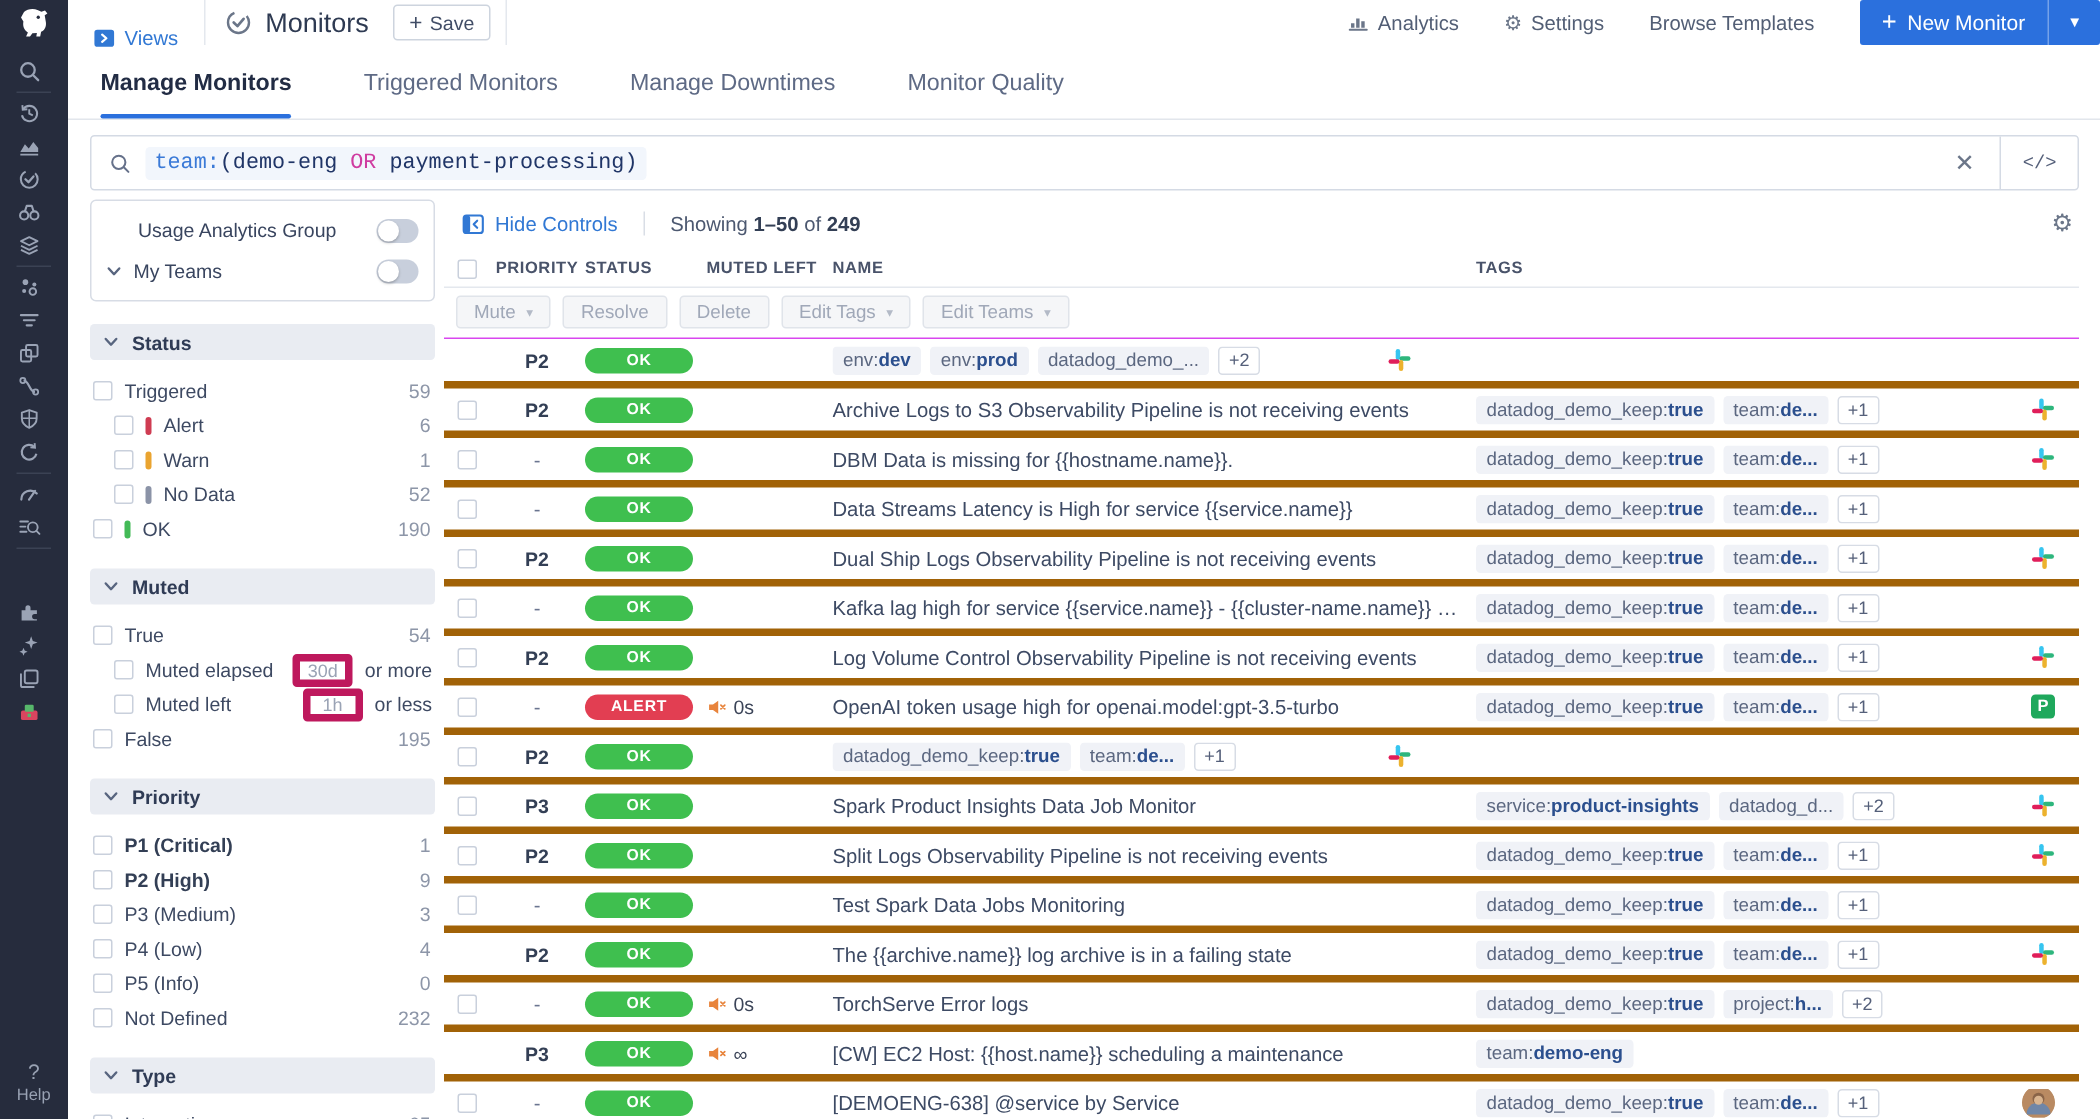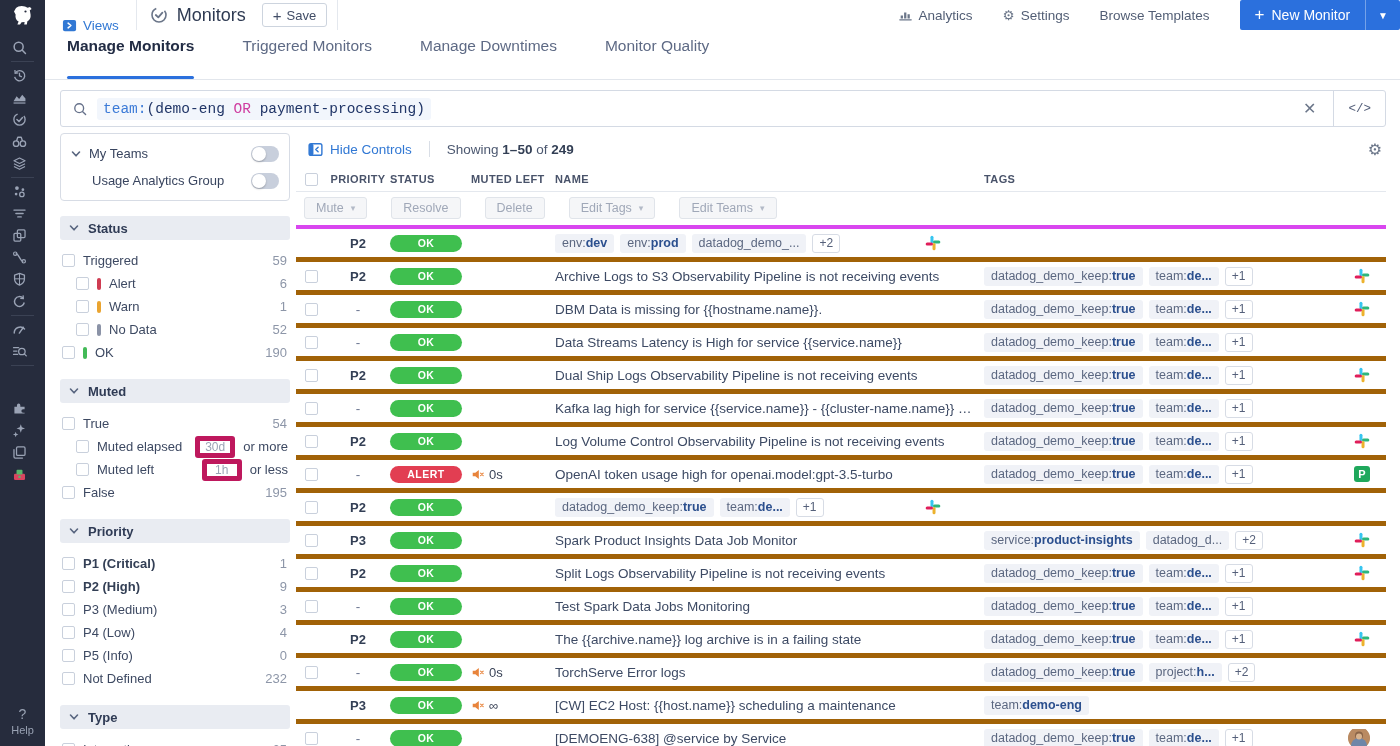--- a/index.html
+++ b/index.html
@@ -31,21 +31,21 @@
   .save-btn .plus { font-size:15px; color:#414d66; }
   .hdr-right { margin-left:auto; display:flex; align-items:center; }
   .hdr-link { display:flex; align-items:center; gap:6px; color:#525e75; font-size:13.5px; margin-right:30px; cursor:pointer; }
   .hdr-link .glyph { color:#6b7689; }
   .new-btn { display:flex; align-items:stretch; background:#2b70dd; color:#fff; height:30px; cursor:pointer; border-radius:2px; }
   .new-btn .main-seg { display:flex; align-items:center; gap:7px; padding:0 15px; font-size:14px; font-weight:500; }
   .new-btn .caret-seg { display:flex; align-items:center; padding:0 12px; border-left:1px solid rgba(255,255,255,.35); font-size:10px; }
 
   
   .tabs { display:flex; gap:48px; padding-left:22px; border-bottom:1px solid #e2e6ec; height:50px; flex:none; align-items:flex-end; }
-  .tab { font-size:15.5px; color:#5e6a85; padding-bottom:24px; position:relative; cursor:pointer; white-space:nowrap; }
+  .tab { font-size:15.5px; color:#5e6a85; padding-bottom:14px; position:relative; cursor:pointer; white-space:nowrap; }
   .tab.active { color:#222c44; font-weight:700; }
   .tab.active::after { content:""; position:absolute; left:0; right:0; bottom:0; height:3px; background:#2b70dd; border-radius:2px; }
 
   
   .searchbar { margin:10px 14px 4px 15px; height:37px; border:1px solid #d4dae4; border-radius:3px;
     display:flex; align-items:center; background:#fff; flex:none; }
   .searchbar .sicon { margin:0 9px 0 11px; display:flex; }
   .query { font-family:"Liberation Mono", monospace; font-size:14.5px; background:#f2f6fc; border-radius:3px;
     padding:3px 6px; cursor:text; white-space:pre; }
   .tok-blue { color:#3b7ad7; } .tok-navy { color:#203567; } .tok-pink { color:#cf3ca0; }
@@ -88,21 +88,21 @@
 
   
   .thead { display:flex; align-items:center; height:25px; border-bottom:1px solid #e4e8ee; font-size:11px;
     font-weight:700; color:#49536a; letter-spacing:.4px; flex:none; }
   .c-cb { width:30px; padding-left:9px; flex:none; display:flex; align-items:center; }
   .c-pri { width:64px; flex:none; text-align:center; }
   .c-st { width:81px; flex:none; }
   .c-mut { width:84px; flex:none; }
   .c-name { flex:1; min-width:0; }
   .c-tags { width:402px; flex:none; position:relative; }
-  .bulkrow { display:flex; gap:24px; padding:5px 0 6px 8px; border-bottom:4px solid #d946ef; flex:none; }
+  .bulkrow { display:flex; gap:8px; padding:5px 0 6px 8px; border-bottom:1px solid #d946ef; flex:none; }
   .bbtn { background:#f5f6f8; border:1px solid #e0e4ea; border-radius:3px; color:#a0a8b8; font-size:12.5px;
     padding:3px 11px; display:flex; gap:7px; align-items:center; cursor:default; }
   .bbtn .bcaret { font-size:9px; color:#b3bac7; }
   .rows { flex:1; overflow:hidden; }
   .trow { display:flex; align-items:center; height:33px; border-bottom:5px solid #a16207; font-size:13.5px; }
   .pri-txt { font-weight:700; color:#333f55; font-size:13px; }
   .pri-none { color:#6a7590; font-weight:400; }
   .badge { width:72px; height:17px; border-radius:9px; color:#fff; font-size:10.5px; font-weight:700;
     display:flex; align-items:center; justify-content:center; letter-spacing:.5px; cursor:pointer; }
   .mutcell { display:flex; align-items:center; gap:4px; color:#3b4458; font-size:13px; }
@@ -335,37 +335,37 @@
       <div class="sb-sep"></div>
       <div class="sb-code">
           <span>&lt;/&gt;</span>
         </div>
     </div>
   </div>
 
   <div class="content">
     <aside class="facets" id="facets">
         <div class="teams-card">
+          <div class="teams-row sub">
+            <span class="teams-label">Usage Analytics Group</span>
+            <span class="toggle">
+              <span class="knob"></span>
+            </span>
+          </div>
           <div class="teams-row">
             <span class="chev">
               <svg viewBox="0 0 10 10" width="10" height="10">
                 <polyline points="1.5,3 5,6.8 8.5,3" fill="none" stroke="currentColor" stroke-width="1.6" stroke-linecap="round" stroke-linejoin="round"></polyline>
               </svg>
             </span>
             <span class="teams-label">My Teams</span>
             <span class="toggle">
               <span class="knob"></span>
             </span>
           </div>
-          <div class="teams-row sub">
-            <span class="teams-label">Usage Analytics Group</span>
-            <span class="toggle">
-              <span class="knob"></span>
-            </span>
-          </div>
         </div>
         <div class="fsec-h">
           <span class="chev">
             <svg viewBox="0 0 10 10" width="10" height="10">
               <polyline points="1.5,3 5,6.8 8.5,3" fill="none" stroke="currentColor" stroke-width="1.6" stroke-linecap="round" stroke-linejoin="round"></polyline>
             </svg>
           </span>
           <span>Status</span>
         </div>
         <div class="fitem">

